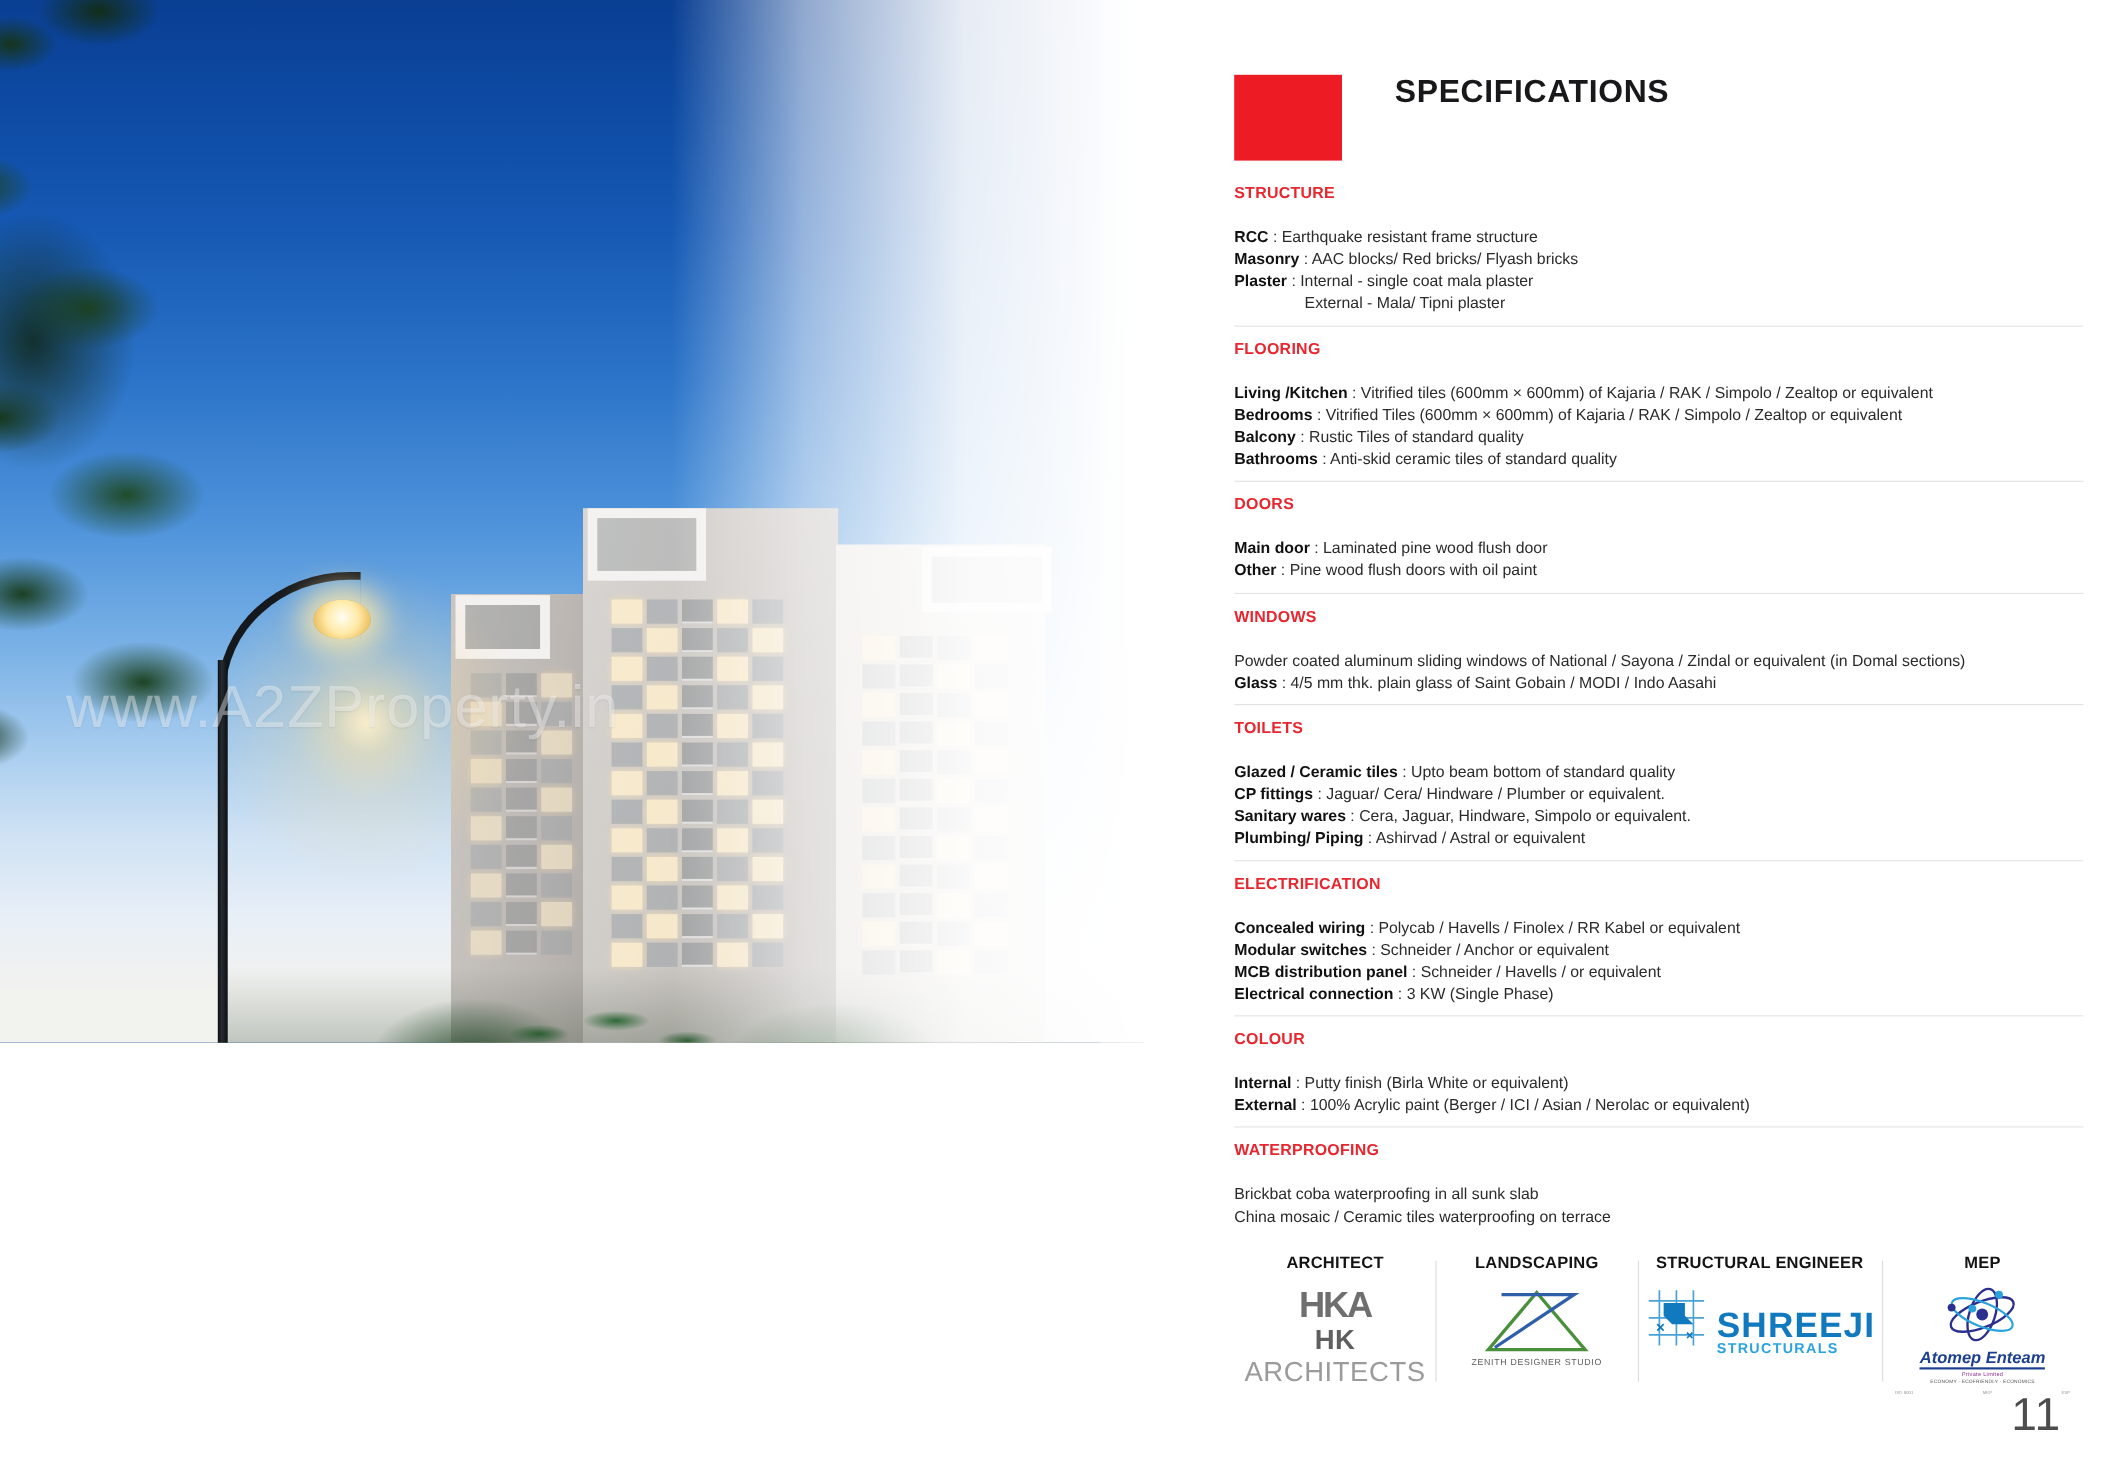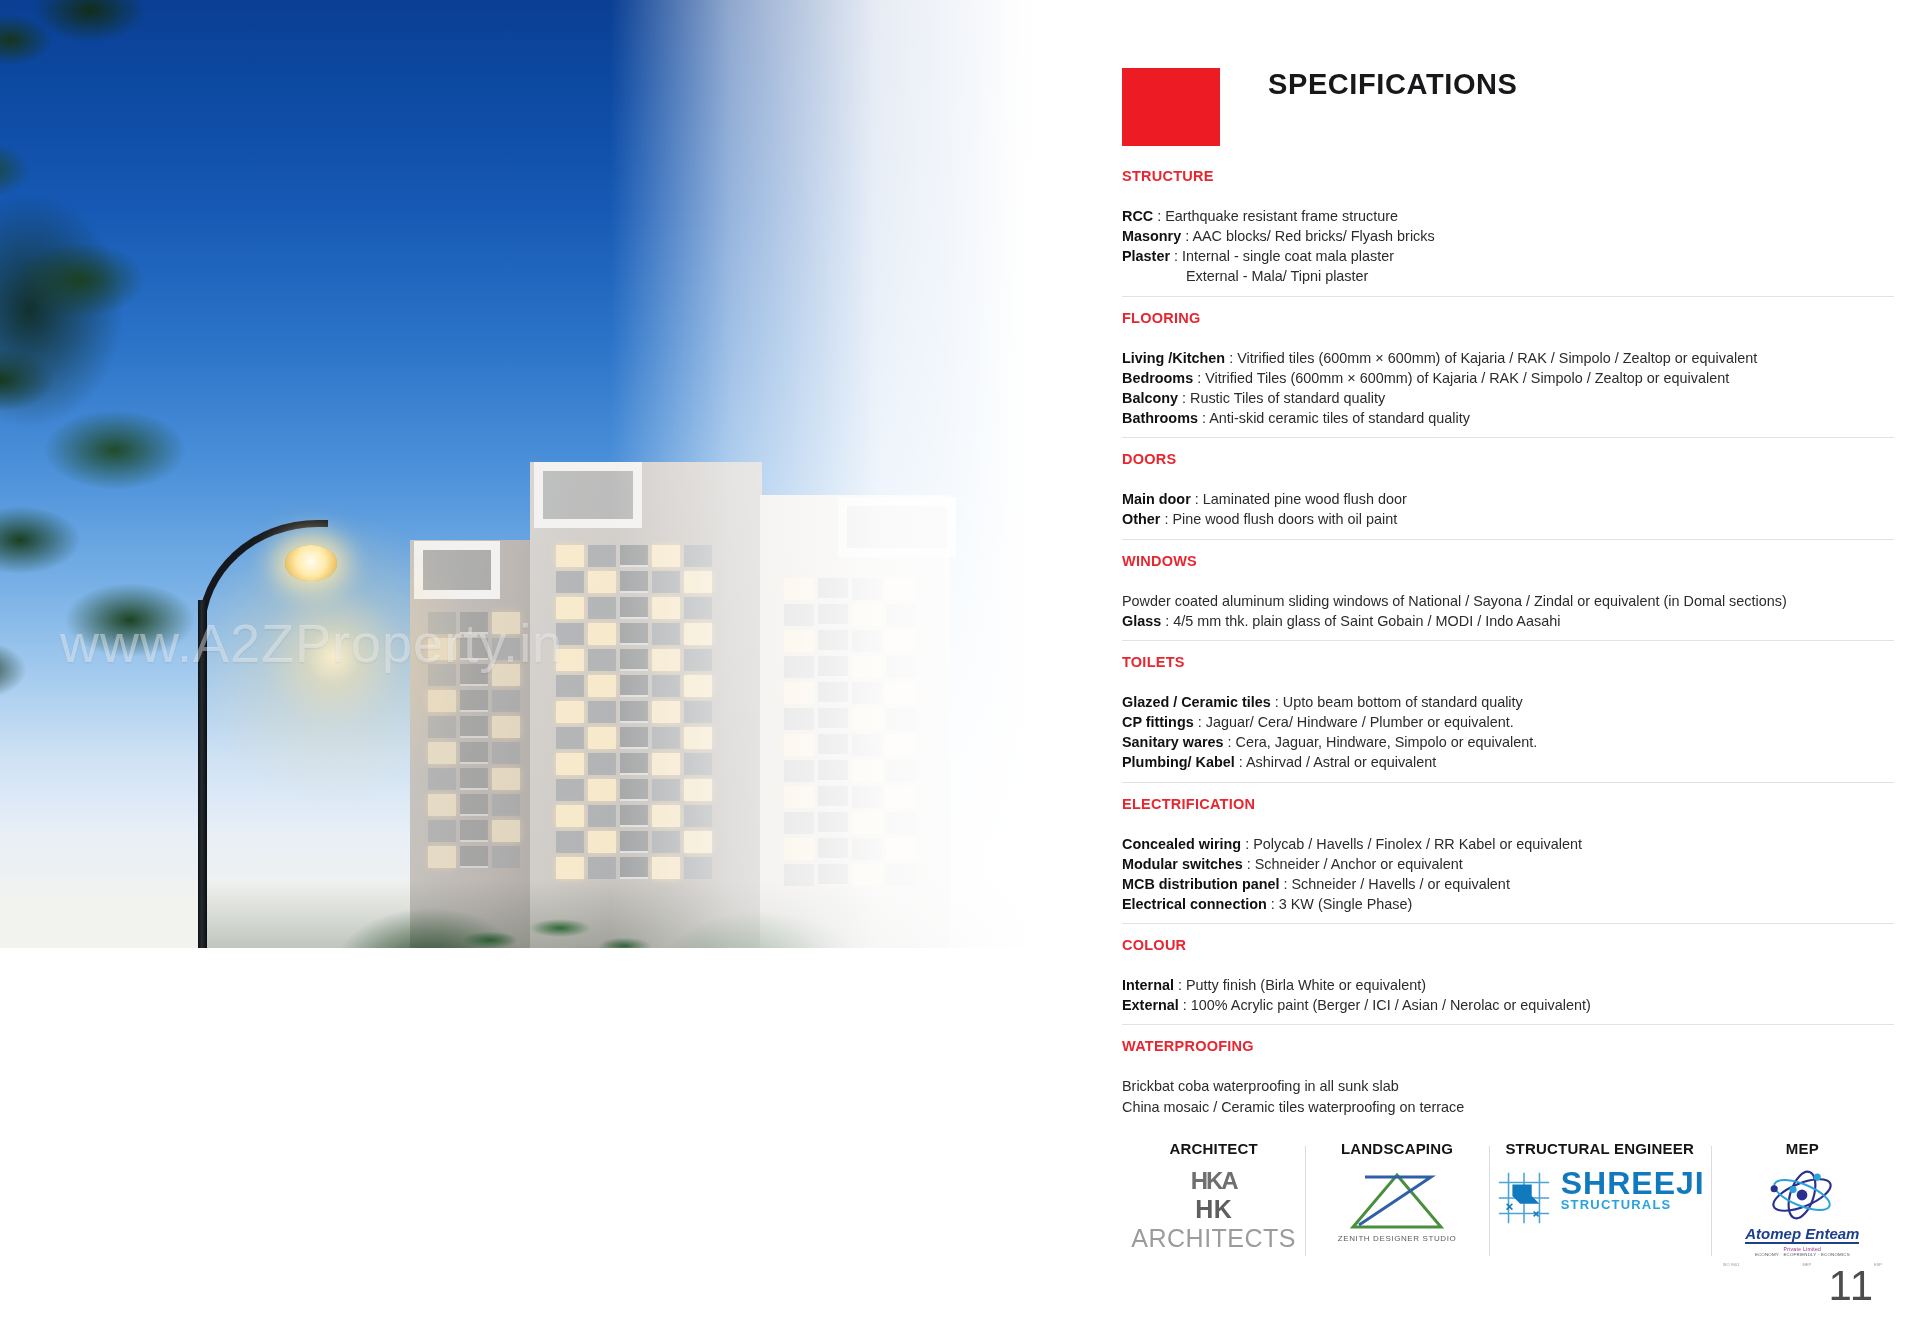--- a/index.html
+++ b/index.html
@@ -221,28 +221,28 @@
   }
   .logo-cell{ flex:1 1 0; position:relative; text-align:center; padding:0 6px; }
   .logo-cell + .logo-cell:before{
     content:""; position:absolute; left:0; top:6px; width:1px; height:110px; background:#dcdcdc;
   }
   .logo-role{
     font-size:15px; font-weight:700; color:#141414; letter-spacing:.2px; margin-bottom:12px;
     font-family:"Liberation Sans", sans-serif;
   }
   
-  .hka-mark{ font-size:24px; font-weight:700; color:#6f6f6f; line-height:1; letter-spacing:-2px; }
+  .hka-mark{ font-size:33px; font-weight:700; color:#6f6f6f; line-height:1; letter-spacing:-2px; }
   .hka-name{ font-size:25px; color:#9b9b9b; letter-spacing:.5px; margin-top:2px;text-align:center; }
   .hka-name b{ color:#5f5f5f; font-weight:700; }
   
   .zen-wrap{ position:relative; width:104px; height:62px; margin:0 auto; }
   .zen-name{ font-size:8px; color:#5c5c5c; letter-spacing:.6px; margin-top:3px; }
   
-  .shreeji-wrap{ display:flex; align-items:flex-start; justify-content:center; gap:8px; }
+  .shreeji-wrap{ display:flex; align-items:flex-end; justify-content:center; gap:8px; }
   .shreeji-text{ text-align:left; }
   .shreeji-1{ font-size:32px; font-weight:700; color:#1179bd; letter-spacing:1px; line-height:.92; }
   .shreeji-2{ font-size:13px; font-weight:700; color:#2aa3dd; letter-spacing:1.2px; line-height:1; }
   
   .atomep-name{ font-size:15px; font-weight:700; font-style:italic; color:#1d3f8f; border-bottom:2px solid #1d3f8f; display:inline-block; }
   .atomep-sub{ font-size:5px; color:#8d2b8d; letter-spacing:.3px; margin-top:2px; }
   .atomep-sub2{ font-size:4.4px; color:#555; letter-spacing:.2px; }
   .atomep-tiny{ font-size:4px; color:#999; margin-top:5px; display:flex; justify-content:space-between; padding:0 6px; }
 
   .page-num{
@@ -485,21 +485,21 @@
             <div class="ln wrap"><span>Powder coated aluminum sliding windows of National / Sayona / Zindal or equivalent (in Domal sections)</span></div>
             <div class="ln"><b>Glass</b> : <span>4/5 mm thk. plain glass of Saint Gobain / MODI / Indo Aasahi</span></div>
           </div>
         </div>
         <div class="sec">
           <div class="sec-title">TOILETS</div>
           <div class="sec-lines">
             <div class="ln"><b>Glazed / Ceramic tiles</b> : <span>Upto beam bottom of standard quality</span></div>
             <div class="ln"><b>CP fittings</b> : <span>Jaguar/ Cera/ Hindware / Plumber or equivalent.</span></div>
             <div class="ln"><b>Sanitary wares</b> :  <span>Cera, Jaguar, Hindware, Simpolo or equivalent.</span></div>
-            <div class="ln"><b>Plumbing/ Kabel</b> : <span>Ashirvad / Astral or equivalent</span></div>
+            <div class="ln"><b>Plumbing/ Piping</b> : <span>Ashirvad / Astral or equivalent</span></div>
           </div>
         </div>
         <div class="sec">
           <div class="sec-title">ELECTRIFICATION</div>
           <div class="sec-lines">
             <div class="ln"><b>Concealed wiring</b> : <span>Polycab / Havells / Finolex / RR Kabel or equivalent</span></div>
             <div class="ln"><b>Modular switches</b> : <span>Schneider / Anchor or equivalent</span></div>
             <div class="ln"><b>MCB distribution panel</b> : <span>Schneider / Havells / or equivalent</span></div>
             <div class="ln"><b>Electrical connection</b> : <span>3 KW (Single Phase)</span></div>
           </div>

